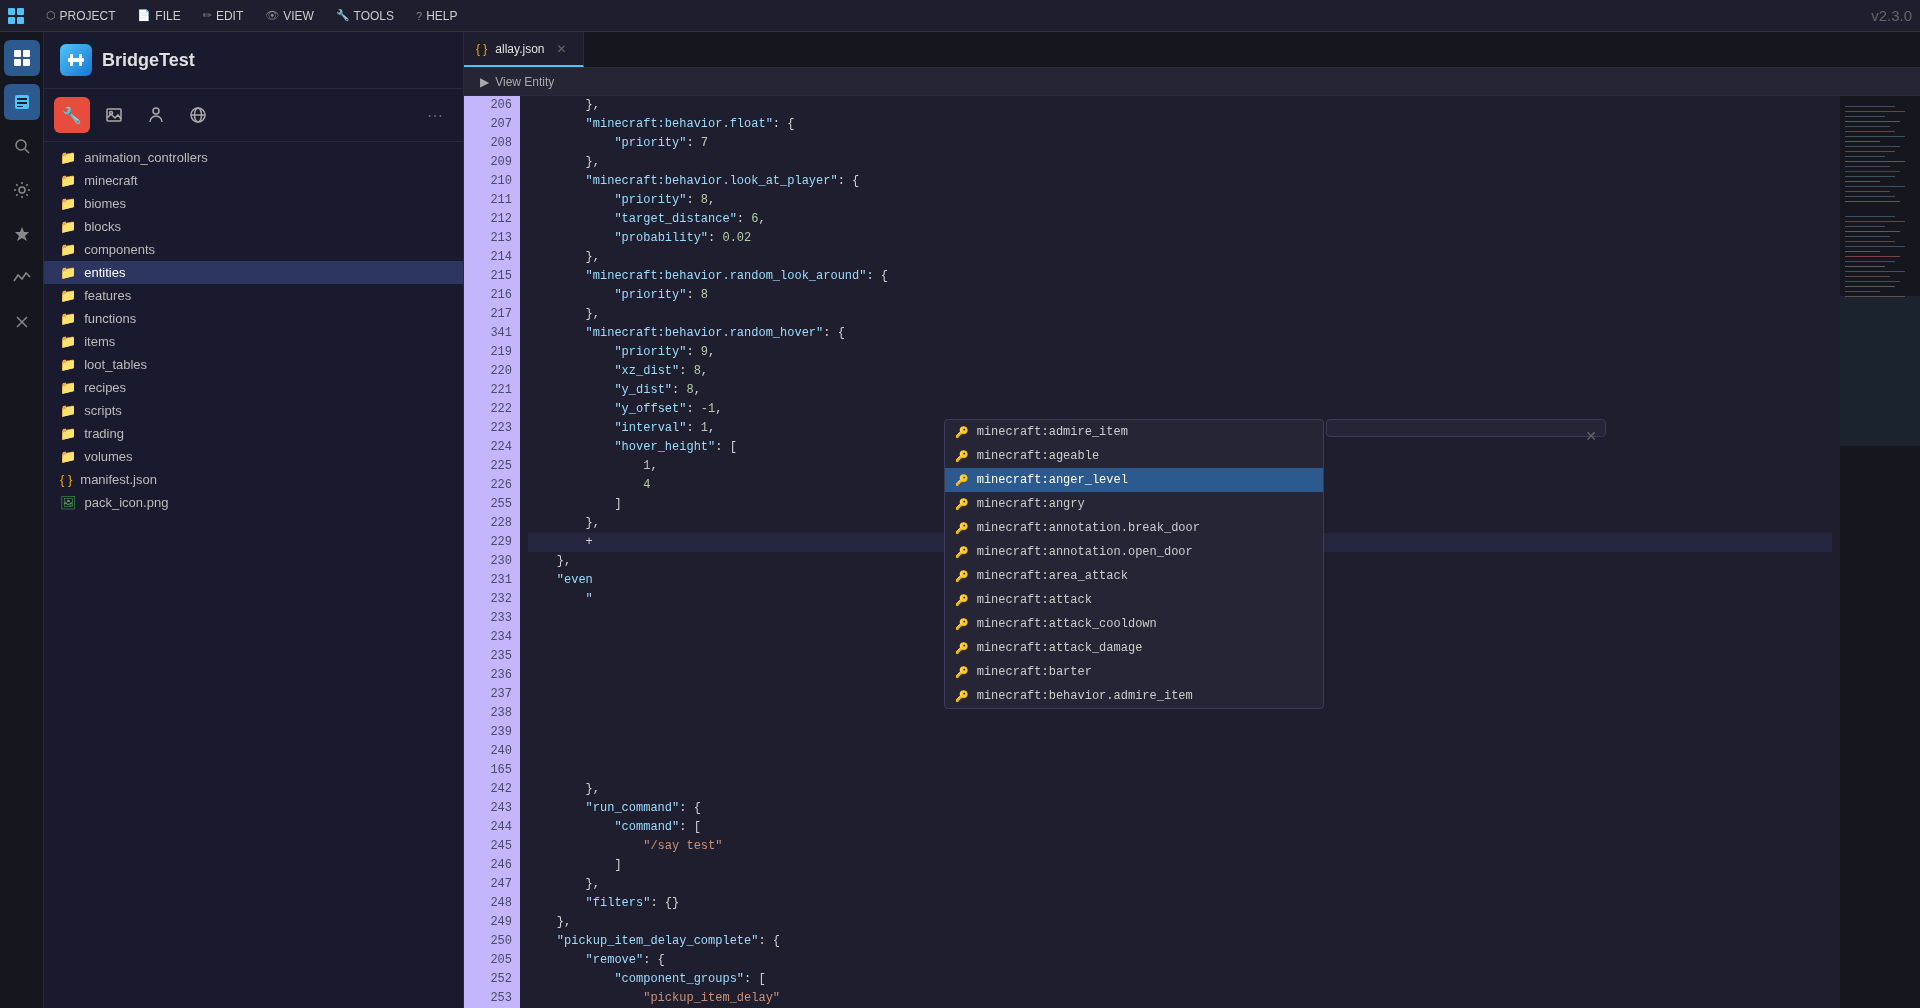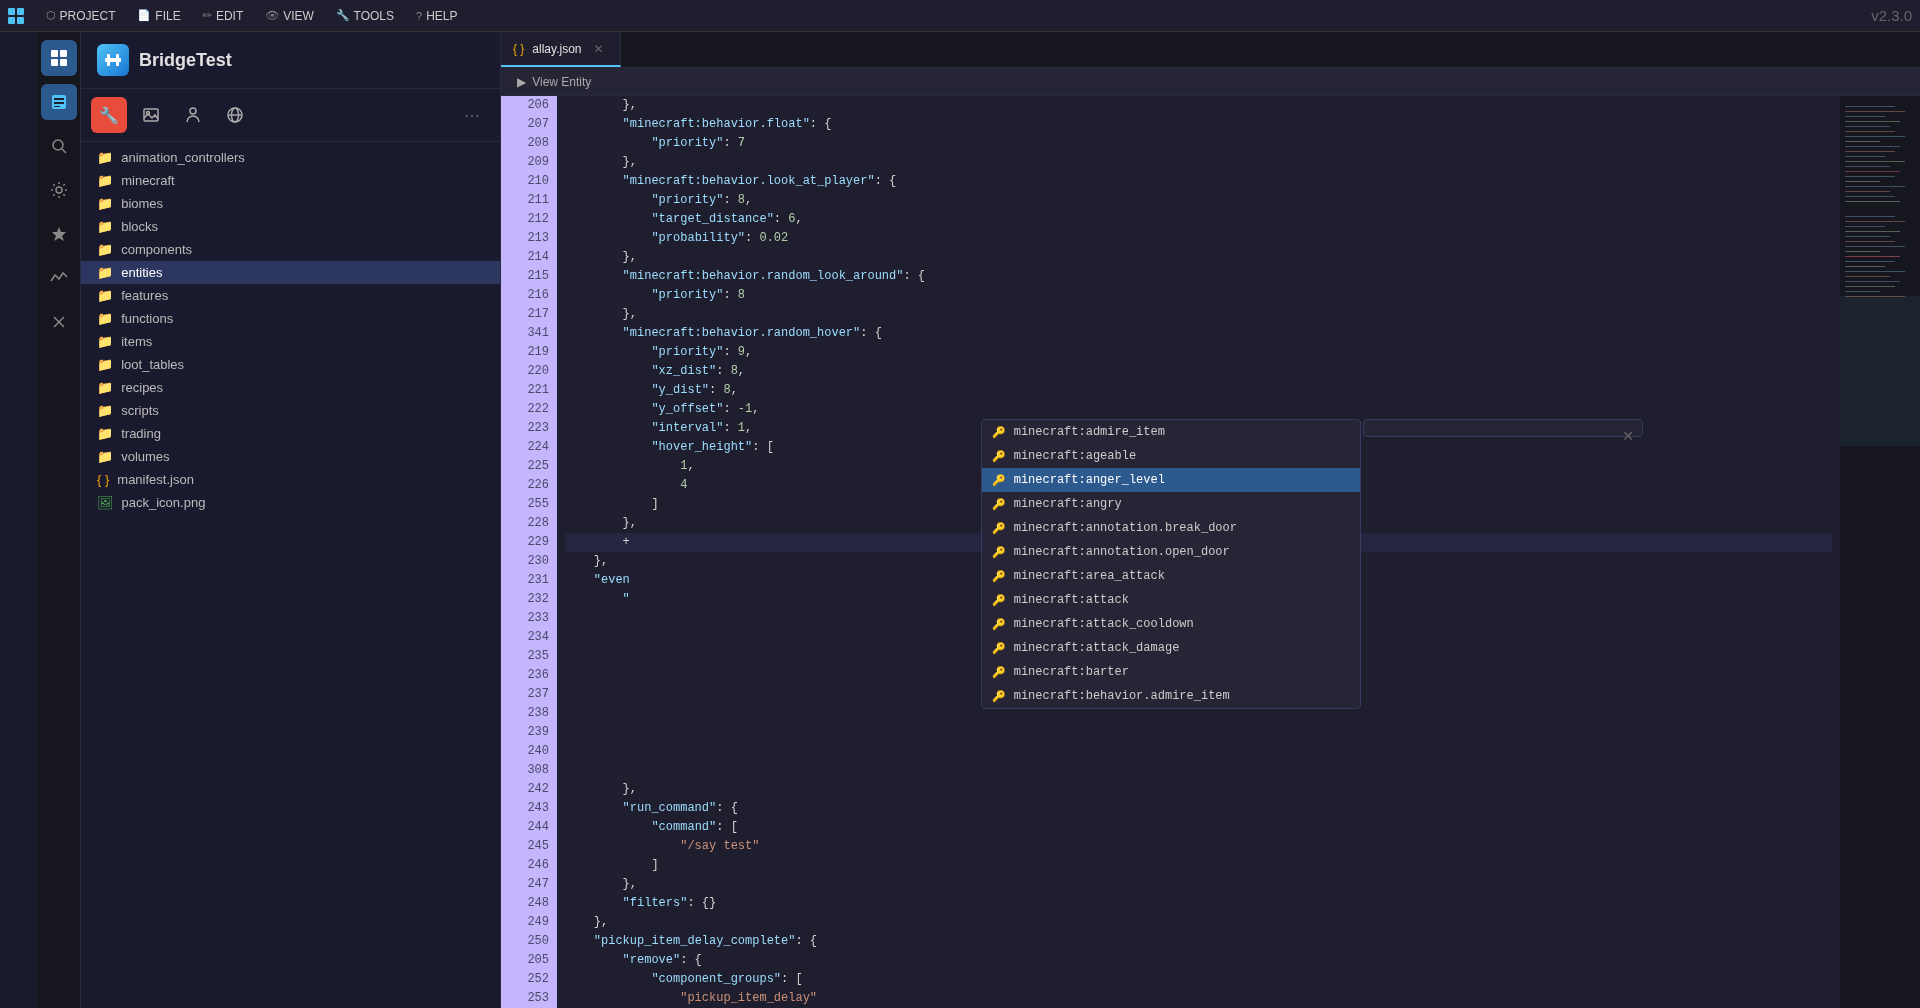--- a/index.html
+++ b/index.html
@@ -63,21 +63,20 @@
       margin-left: auto;
       color: #666;
       font-size: 15px;
     }
 
     
     .main-layout {
       display: flex;
       flex: 1;
       overflow: hidden;
-      margin-left: 37px;
     }
 
     
     .activity-bar {
       width: 44px;
       background: #16161e;
       display: flex;
       flex-direction: column;
       align-items: center;
       padding: 8px 0;
@@ -594,21 +593,21 @@
         <div>231</div>
         <div>232</div>
         <div>233</div>
         <div>234</div>
         <div>235</div>
         <div>236</div>
         <div>237</div>
         <div>238</div>
         <div>239</div>
         <div>240</div>
-        <div>308</div>
+        <div>165</div>
         <div>242</div>
         <div>243</div>
         <div>244</div>
         <div>245</div>
         <div>246</div>
         <div>247</div>
         <div>248</div>
         <div>249</div>
         <div>250</div>
         <div>205</div>

